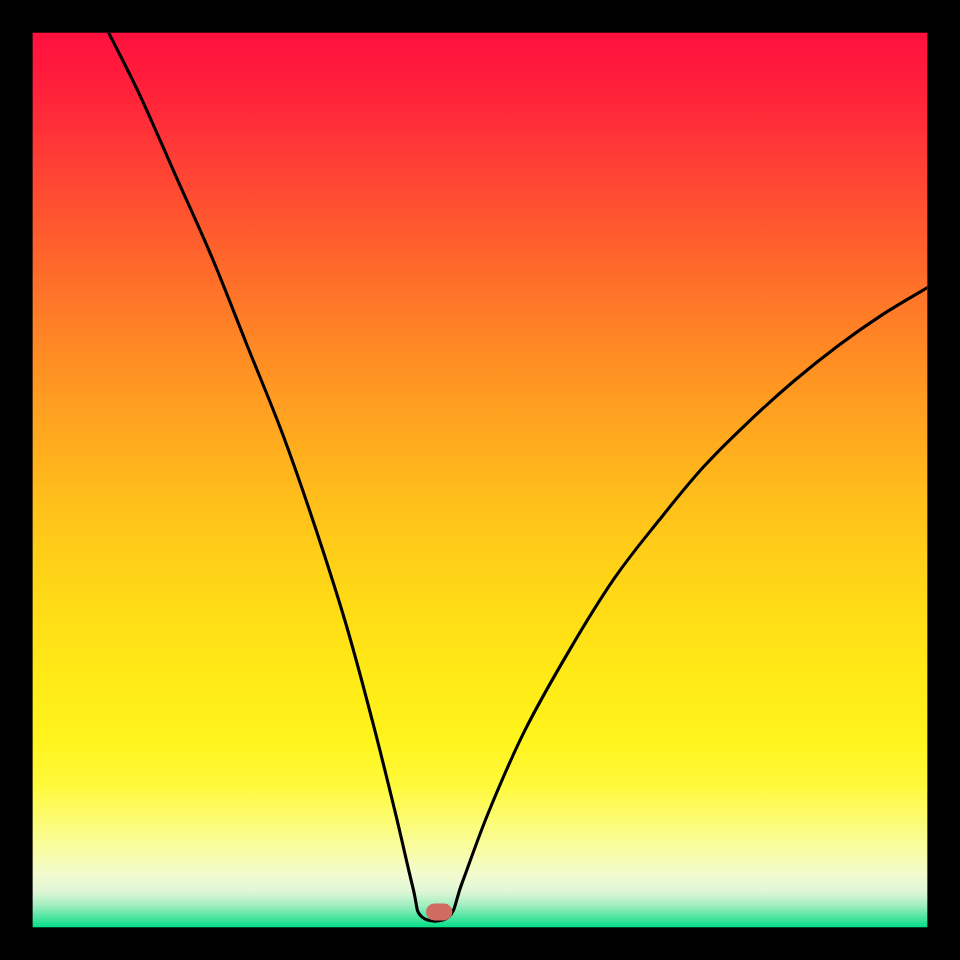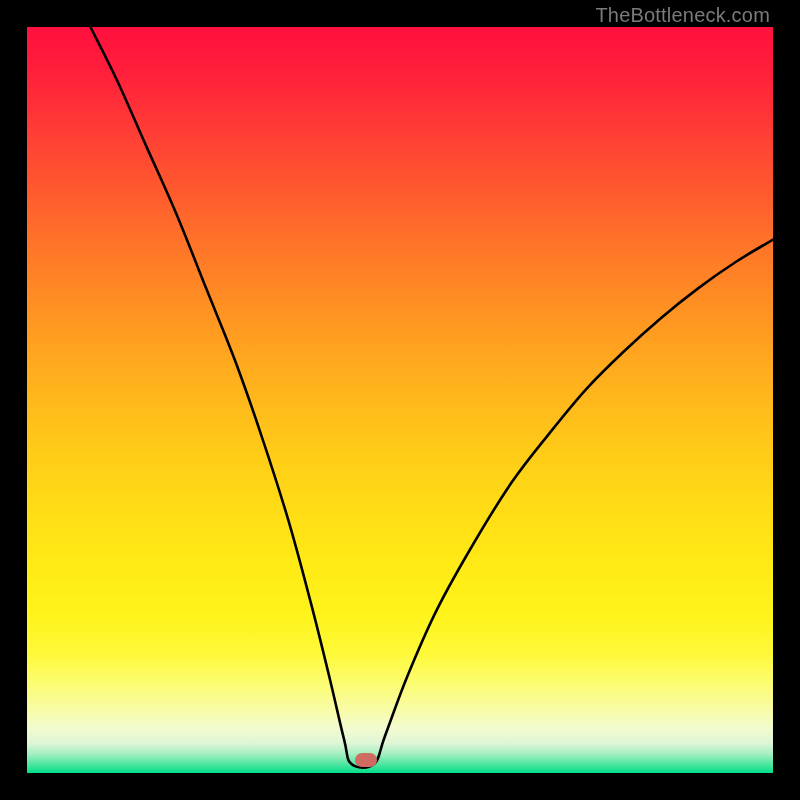--- a/index.html
+++ b/index.html
@@ -81,14 +81,13 @@
 <body>
 
 <div class="frame">
   <div class="plot">
     <div class="gradient"></div>
     <svg class="curve" viewBox="0 0 746 746" preserveAspectRatio="none">
       <path id="curve-path" fill="none" stroke-width="2.6" stroke-linecap="round" stroke-linejoin="round" d="M 63.41 0.00 C 68.11 9.40, 79.45 30.74, 89.52 52.22 C 99.59 73.70, 108.62 95.19, 119.36 119.36 C 130.10 143.53, 138.46 160.99, 149.20 186.50 C 159.94 212.01, 168.30 234.24, 179.04 261.10 C 189.78 287.96, 198.81 308.84, 208.88 335.70 C 218.95 362.56, 225.59 382.10, 234.99 410.30 C 244.39 438.50, 252.37 462.82, 261.10 492.36 C 269.83 521.90, 276.09 546.22, 283.48 574.42 C 290.87 602.62, 296.09 624.18, 302.13 649.02 C 308.17 673.86, 313.02 696.58, 317.05 712.43 C 321.08 728.28, 319.14 732.62, 324.51 737.05 C 329.88 741.48, 340.85 742.15, 346.89 737.05 C 352.93 731.95, 352.04 724.55, 358.08 708.70 C 364.12 692.85, 371.06 671.85, 380.46 649.02 C 389.86 626.19, 398.21 606.05, 410.30 581.88 C 422.39 557.71, 434.17 537.57, 447.60 514.74 C 461.03 491.91, 471.47 474.53, 484.90 455.06 C 498.33 435.59, 508.77 423.35, 522.20 406.57 C 535.63 389.78, 546.07 376.58, 559.50 361.81 C 572.93 347.04, 583.37 337.27, 596.80 324.51 C 610.23 311.75, 620.67 302.35, 634.10 290.94 C 647.53 279.53, 657.97 271.17, 671.40 261.10 C 684.83 251.03, 695.27 243.72, 708.70 234.99 C 722.13 226.26, 739.29 216.64, 746.00 212.61" stroke="#000000"></path>
     </svg>
     <div id="marker" class="marker" style="left: 339.43px; top: 732.572px; background: rgb(207, 107, 96);"></div>
   </div>
-  <div class="watermark">TheBottleneck.com</div>
 </div>
 
 </body></html>

